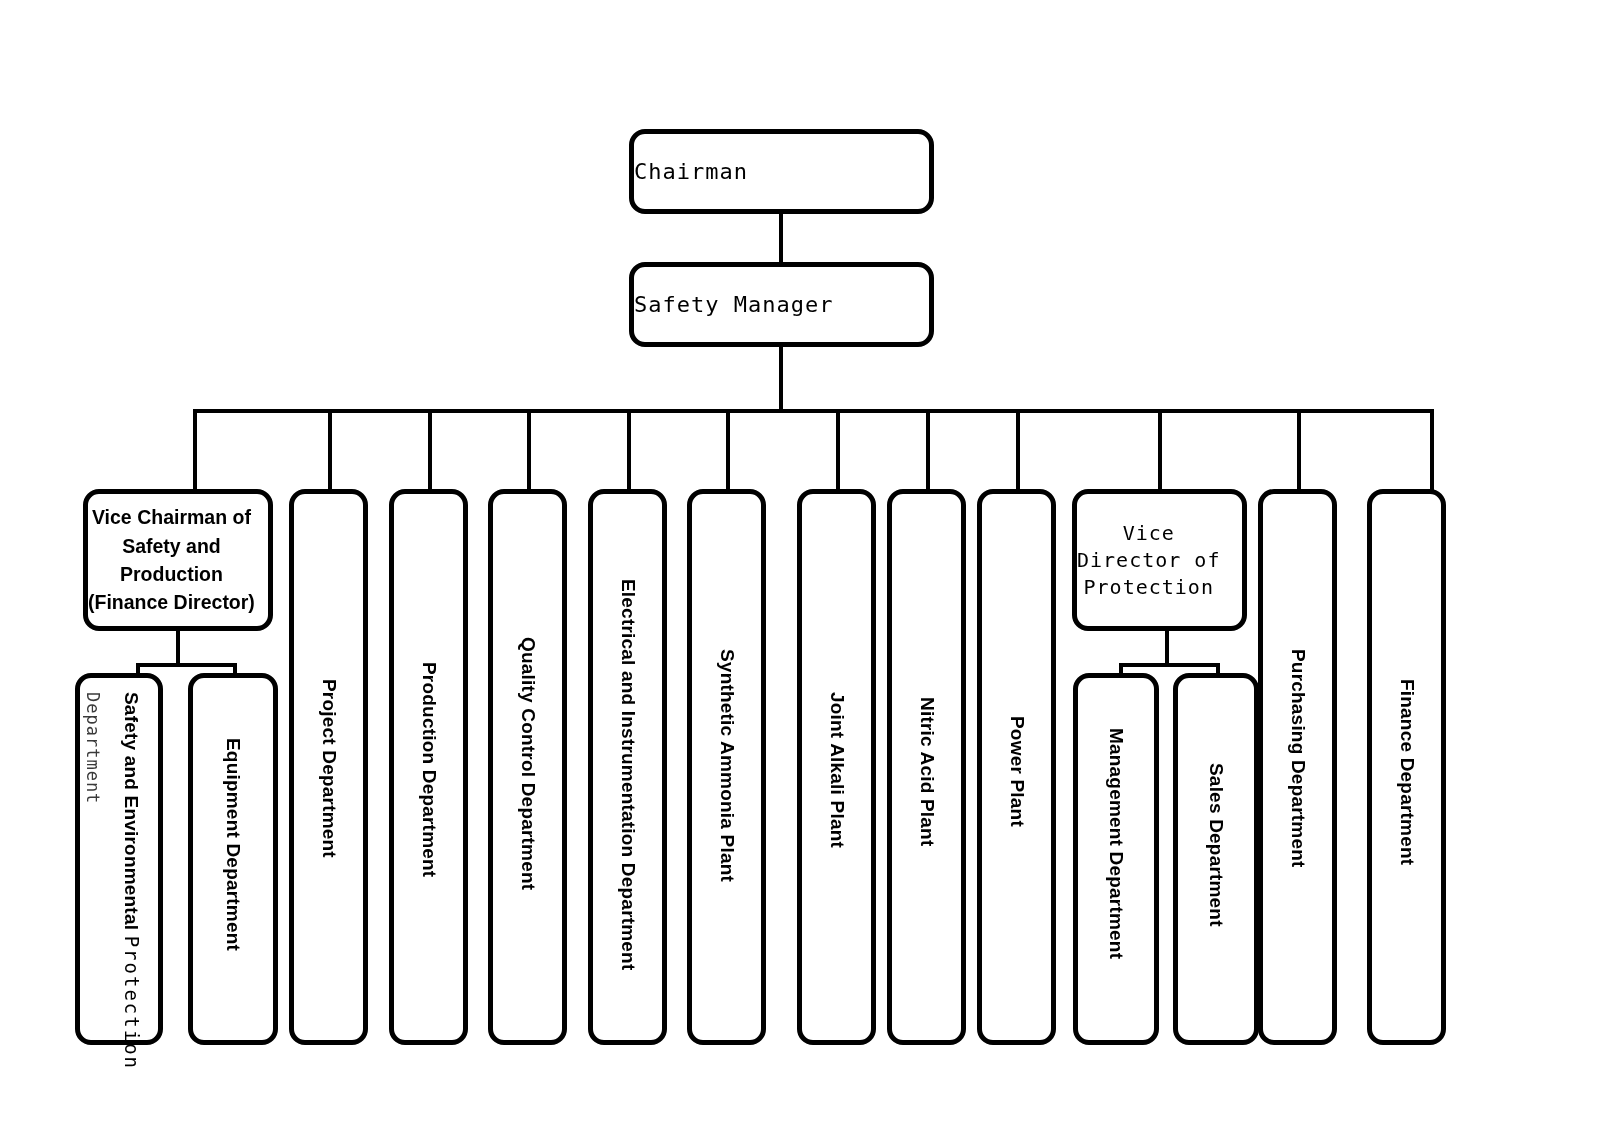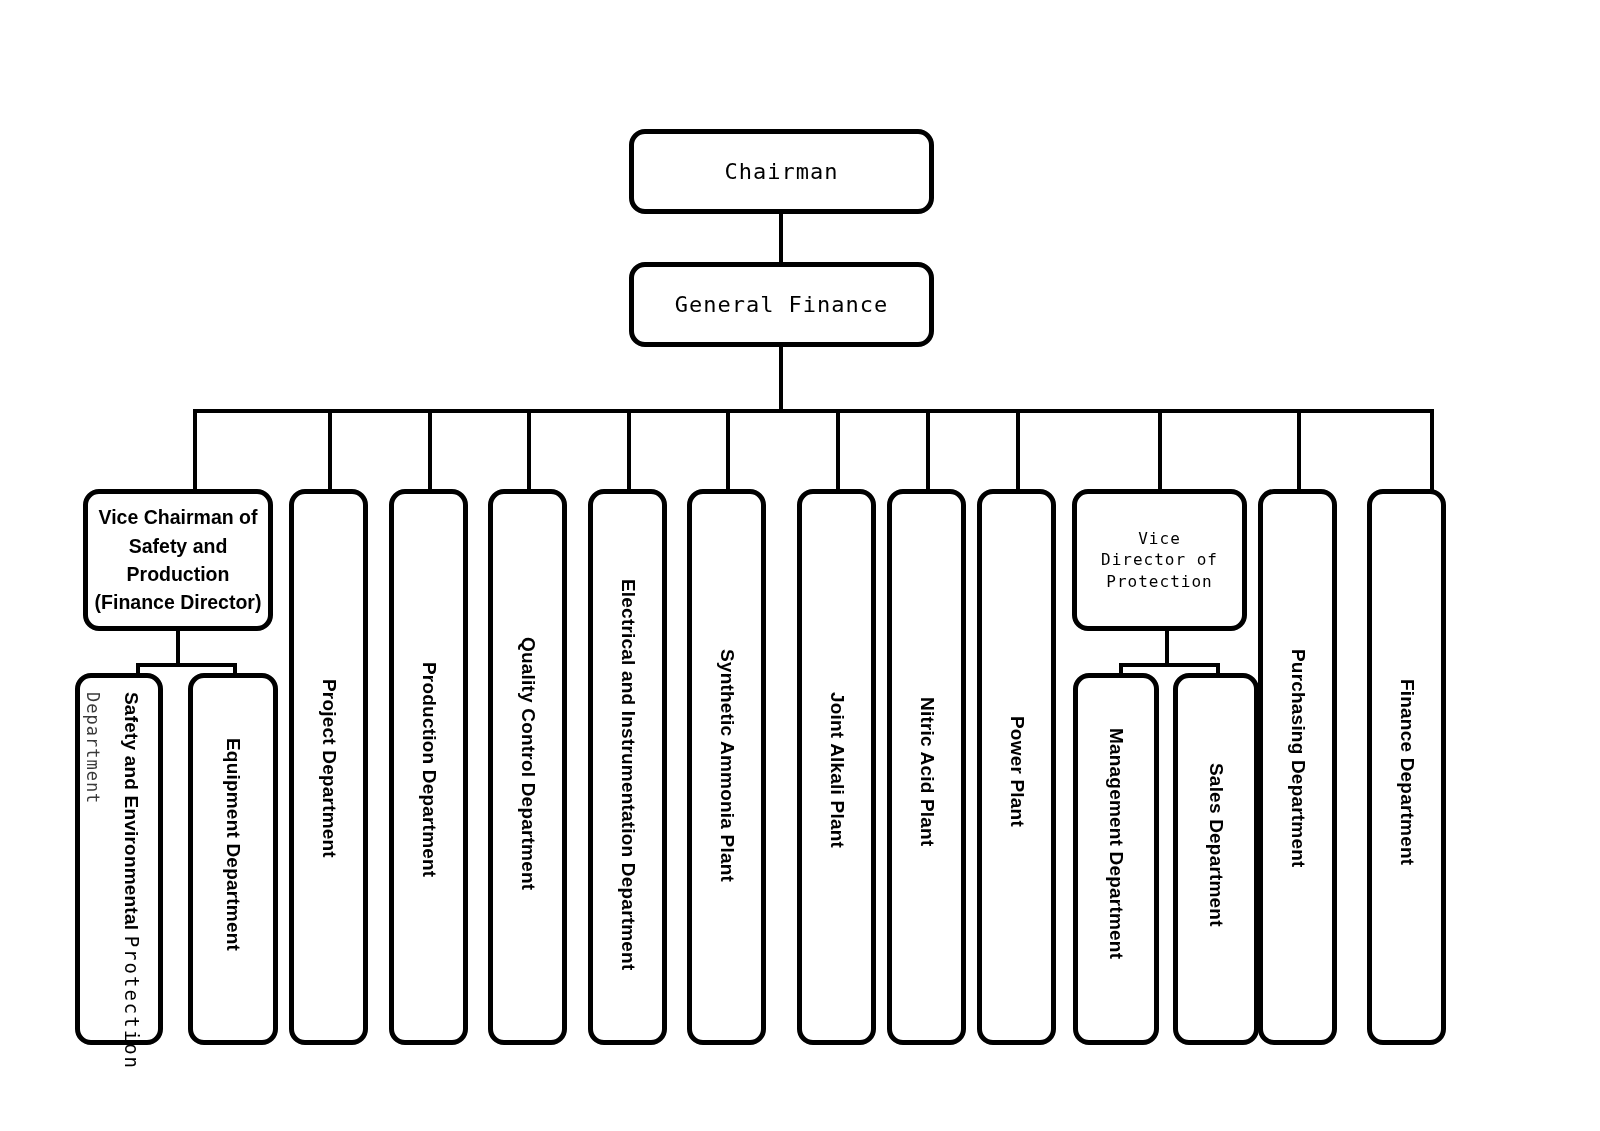--- a/index.html
+++ b/index.html
@@ -27,39 +27,39 @@
 
   
   .node {
     position: absolute;
     box-sizing: border-box;
     border: 5px solid #000000;
     border-radius: 16px;
     background: #ffffff;
     display: flex;
     align-items: center;
-    justify-content: center;
+    justify-content: flex-start;
     overflow: visible;
   }
   .node .txt {
     text-align: center;
     line-height: 1.35;
     color: #000000;
   }
 
   
   .mono .txt {
     font-family: "DejaVu Sans Mono", "Liberation Mono", monospace;
     font-size: 22px;
     letter-spacing: 1px;
     font-weight: 400;
   }
   .mono-sm .txt {
     font-family: "DejaVu Sans Mono", "Liberation Mono", monospace;
-    font-size: 16px;
+    font-size: 20px;
     letter-spacing: 1px;
     font-weight: 400;
   }
 
   
   .sansbold .txt {
     font-family: "Liberation Sans", sans-serif;
     font-weight: bold;
     font-size: 19.5px;
     line-height: 1.45;
@@ -111,21 +111,21 @@
 
 <div id="canvas">
 
   <div class="node mono" style="left:629px; top:129px; width:305px; height:85px;">
     <div class="txt">Chairman</div>
   </div>
 
   <div class="line v" style="left:779px; top:212px; height:52px;"></div>
 
   <div class="node mono" style="left:629px; top:262px; width:305px; height:85px;">
-    <div class="txt">General Finance</div>
+    <div class="txt">Safety Manager</div>
   </div>
 
   <div class="line v" style="left:779px; top:345px; height:66px;"></div>
   <div class="line h" style="left:193px; top:409px; width:1241px;"></div>
 
   <div class="line v" style="left:193px; top:409px; height:83px;"></div>
   <div class="line v" style="left:328px; top:409px; height:83px;"></div>
   <div class="line v" style="left:428px; top:409px; height:83px;"></div>
   <div class="line v" style="left:527px; top:409px; height:83px;"></div>
   <div class="line v" style="left:627px; top:409px; height:83px;"></div>

